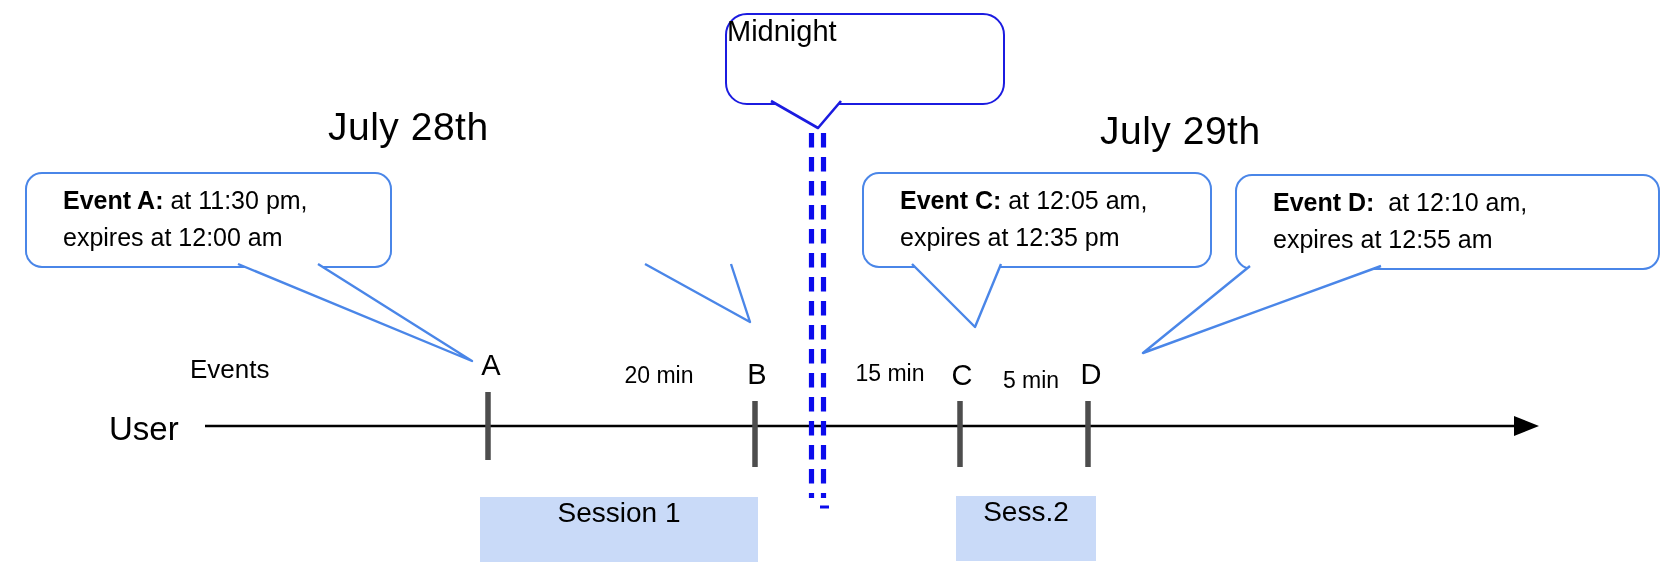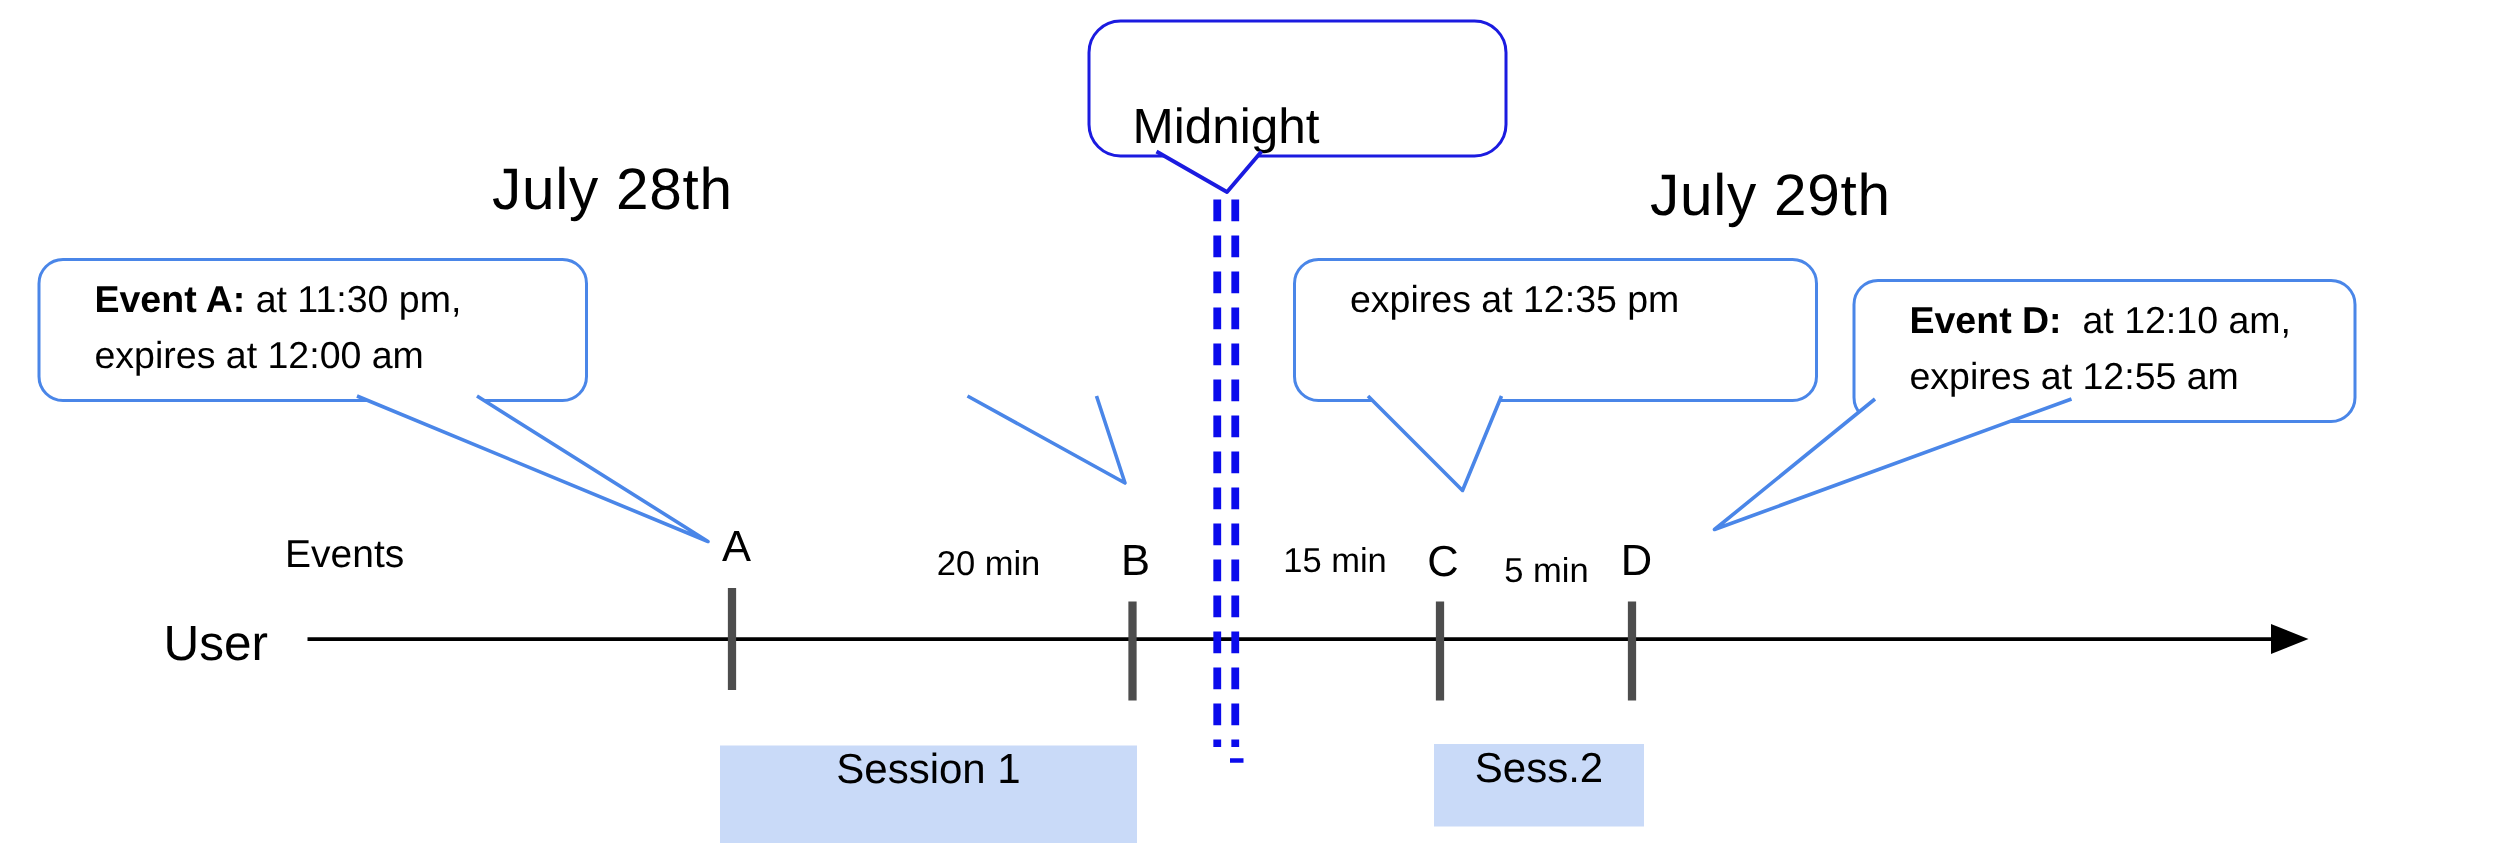--- a/index.html
+++ b/index.html
@@ -14,50 +14,50 @@
   *{box-sizing:border-box;margin:0;padding:0}
   body{background:#fff;font-family:"Liberation Sans",sans-serif;color:var(--text)}
   .canvas{position:relative;width:1668px;height:578px;background:#fff;overflow:hidden}
 
   .date-title{position:absolute;font-size:39px;letter-spacing:.5px;white-space:nowrap}
   #date-left{left:328px;top:105px}
   #date-right{left:1100px;top:109px}
 
   .bubble{position:absolute;background:#fff;border-radius:18px;white-space:nowrap}
   #midnight{left:725px;top:13px;width:280px;height:92px;border:2.6px solid var(--midnight-border);
-            border-radius:22px;font-size:33px;display:flex;align-items:flex-end;padding-left:28px}
+            border-radius:22px;font-size:29px;display:flex;align-items:flex-start;}
 
   .callout{position:absolute;background:#fff;border:2.4px solid var(--callout-border);
            border-radius:17px;font-size:25px;line-height:37px;padding:8px 6px 0 36px}
   .callout .line{white-space:pre-wrap}
   .callout .b{font-weight:bold}
   #callout-a{left:25px;top:172px;width:367px;height:96px}
   #callout-b{left:430px;top:172px;width:365px;height:96px}
   #callout-c{left:862px;top:172px;width:350px;height:96px}
-  #callout-d{left:1235px;top:186px;width:336px;height:96px}
+  #callout-d{left:1235px;top:174px;width:425px;height:96px}
 
   .axis-label{position:absolute}
   #events-label{left:190px;top:354px;font-size:26px}
   #user-label{left:109px;top:410px;font-size:33px}
 
   .tick-label{position:absolute;font-size:29px;transform:translateX(-50%)}
   #tick-label-a{left:491px;top:349px}
   #tick-label-b{left:757px;top:358px}
   #tick-label-c{left:962px;top:359px}
   #tick-label-d{left:1091px;top:358px}
 
   .gap-label{position:absolute;font-size:23px;transform:translateX(-50%);white-space:nowrap}
   #gap-20{left:659px;top:362px}
   #gap-15{left:890px;top:360px}
   #gap-5{left:1031px;top:367px}
 
   .session{position:absolute;background:var(--session-fill);display:flex;align-items:flex-start;
            justify-content:center;font-size:28px}
   #session-1{left:480px;top:497px;width:278px;height:65px}
-  #session-2{left:956px;top:496px;width:140px;height:55px}
+  #session-2{left:956px;top:496px;width:140px;height:65px}
 
   #overlay{position:absolute;left:0;top:0;width:1668px;height:578px;pointer-events:none}
   .tl-line{stroke:var(--timeline);stroke-width:2.5}
   .tl-head{fill:var(--timeline)}
   .tick{stroke:var(--tick);stroke-width:5.5}
   .dash{stroke:var(--dash-blue);stroke-width:5.2;stroke-dasharray:14.5 9.5}
   .dash-end{stroke:var(--dash-blue);stroke-width:3}
   .tail{fill:#fff;stroke:var(--callout-border);stroke-width:2.4;stroke-linejoin:round}
   .tail-midnight{fill:#fff;stroke:var(--midnight-border);stroke-width:2.6;stroke-linejoin:round}
 </style>
@@ -73,20 +73,21 @@
     <span>Midnight</span>
   </div>
 
   <div class="callout" id="callout-a">
     <div class="line"><span class="b">Event A:</span><span> at 11:30 pm,</span></div>
     <div class="line">expires at 12:00 am</div>
   </div>
 
 
   <div class="callout" id="callout-c">
+    <div class="line"><span class="b">Event C:</span><span> at 12:05 am,</span></div>
     <div class="line">expires at 12:35 pm</div>
   </div>
 
   <div class="callout" id="callout-d">
     <div class="line"><span class="b">Event D:</span><span>  at 12:10 am,</span></div>
     <div class="line">expires at 12:55 am</div>
   </div>
 
   <div class="axis-label" id="events-label">Events</div>
   <div class="axis-label" id="user-label">User</div>

